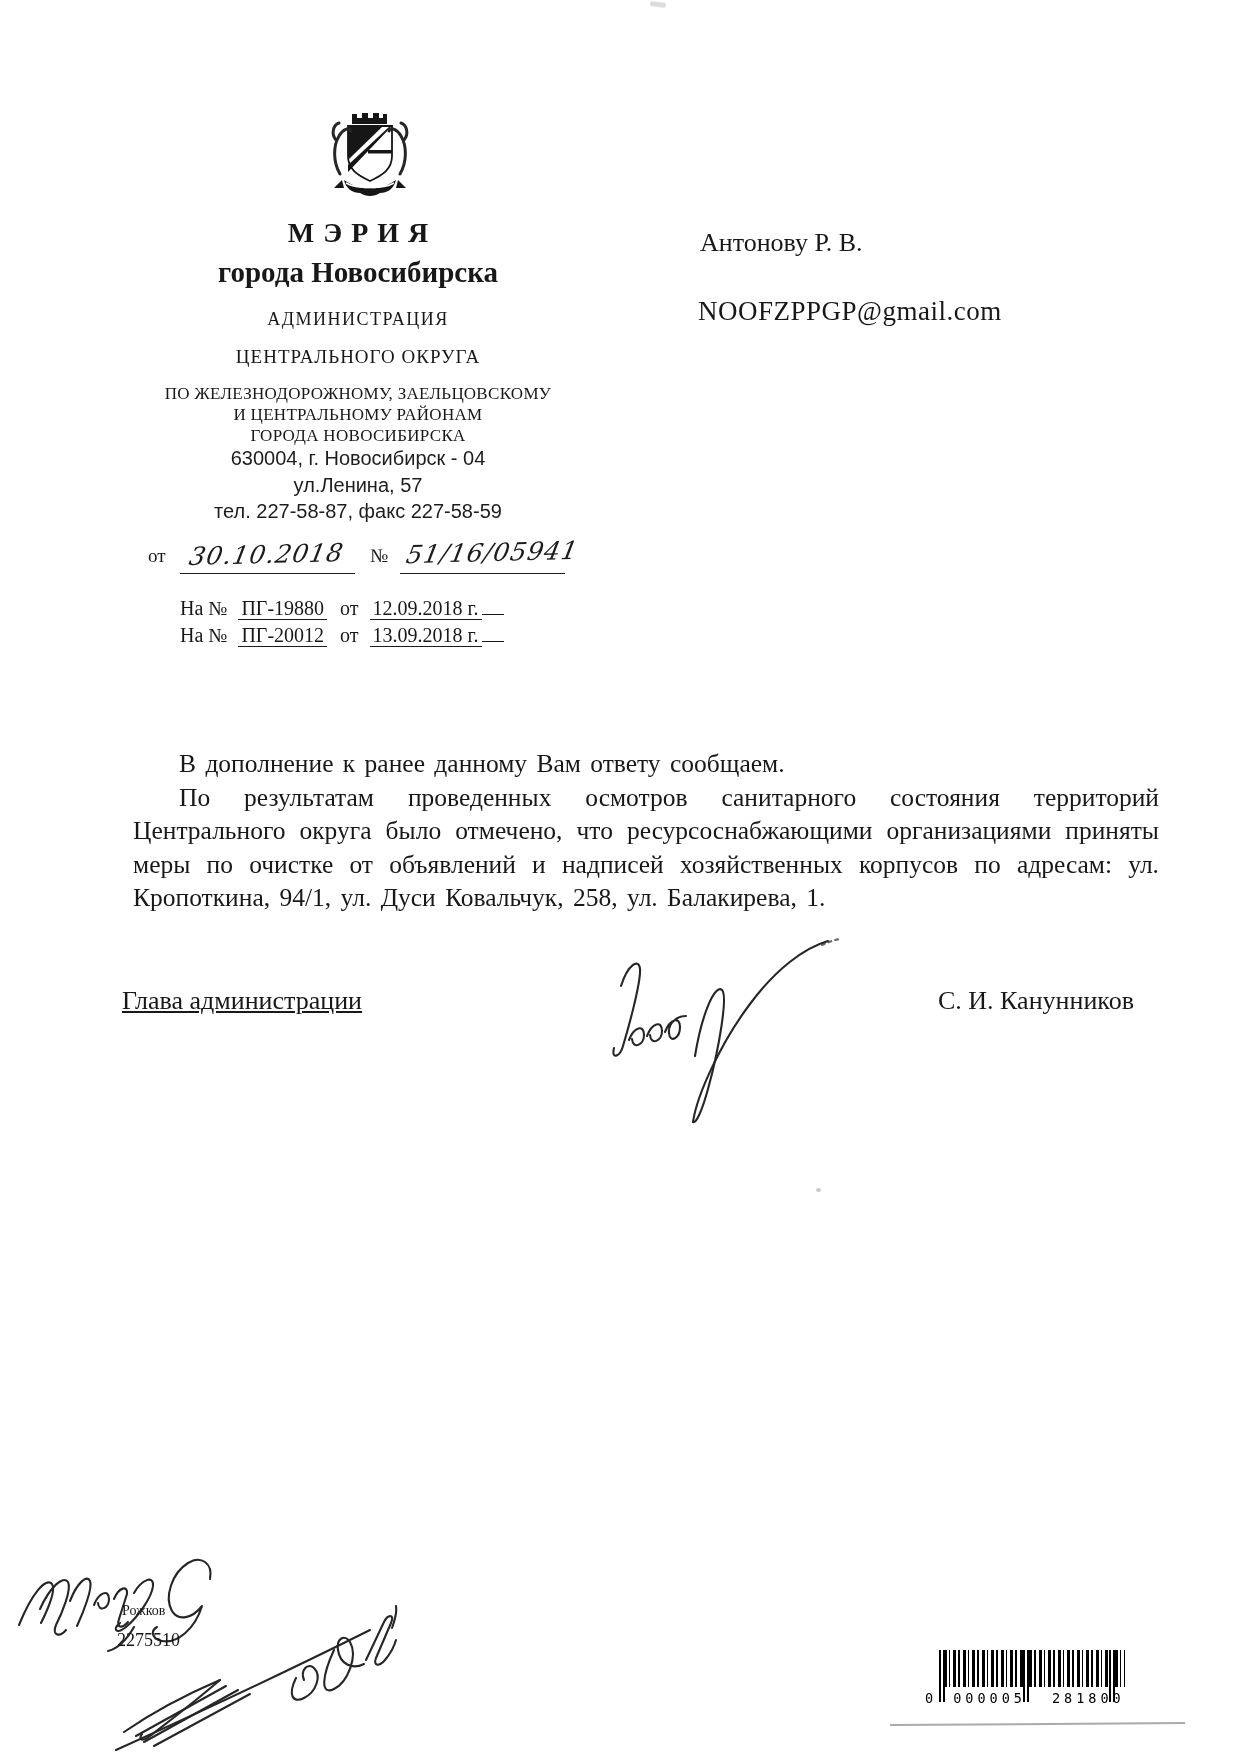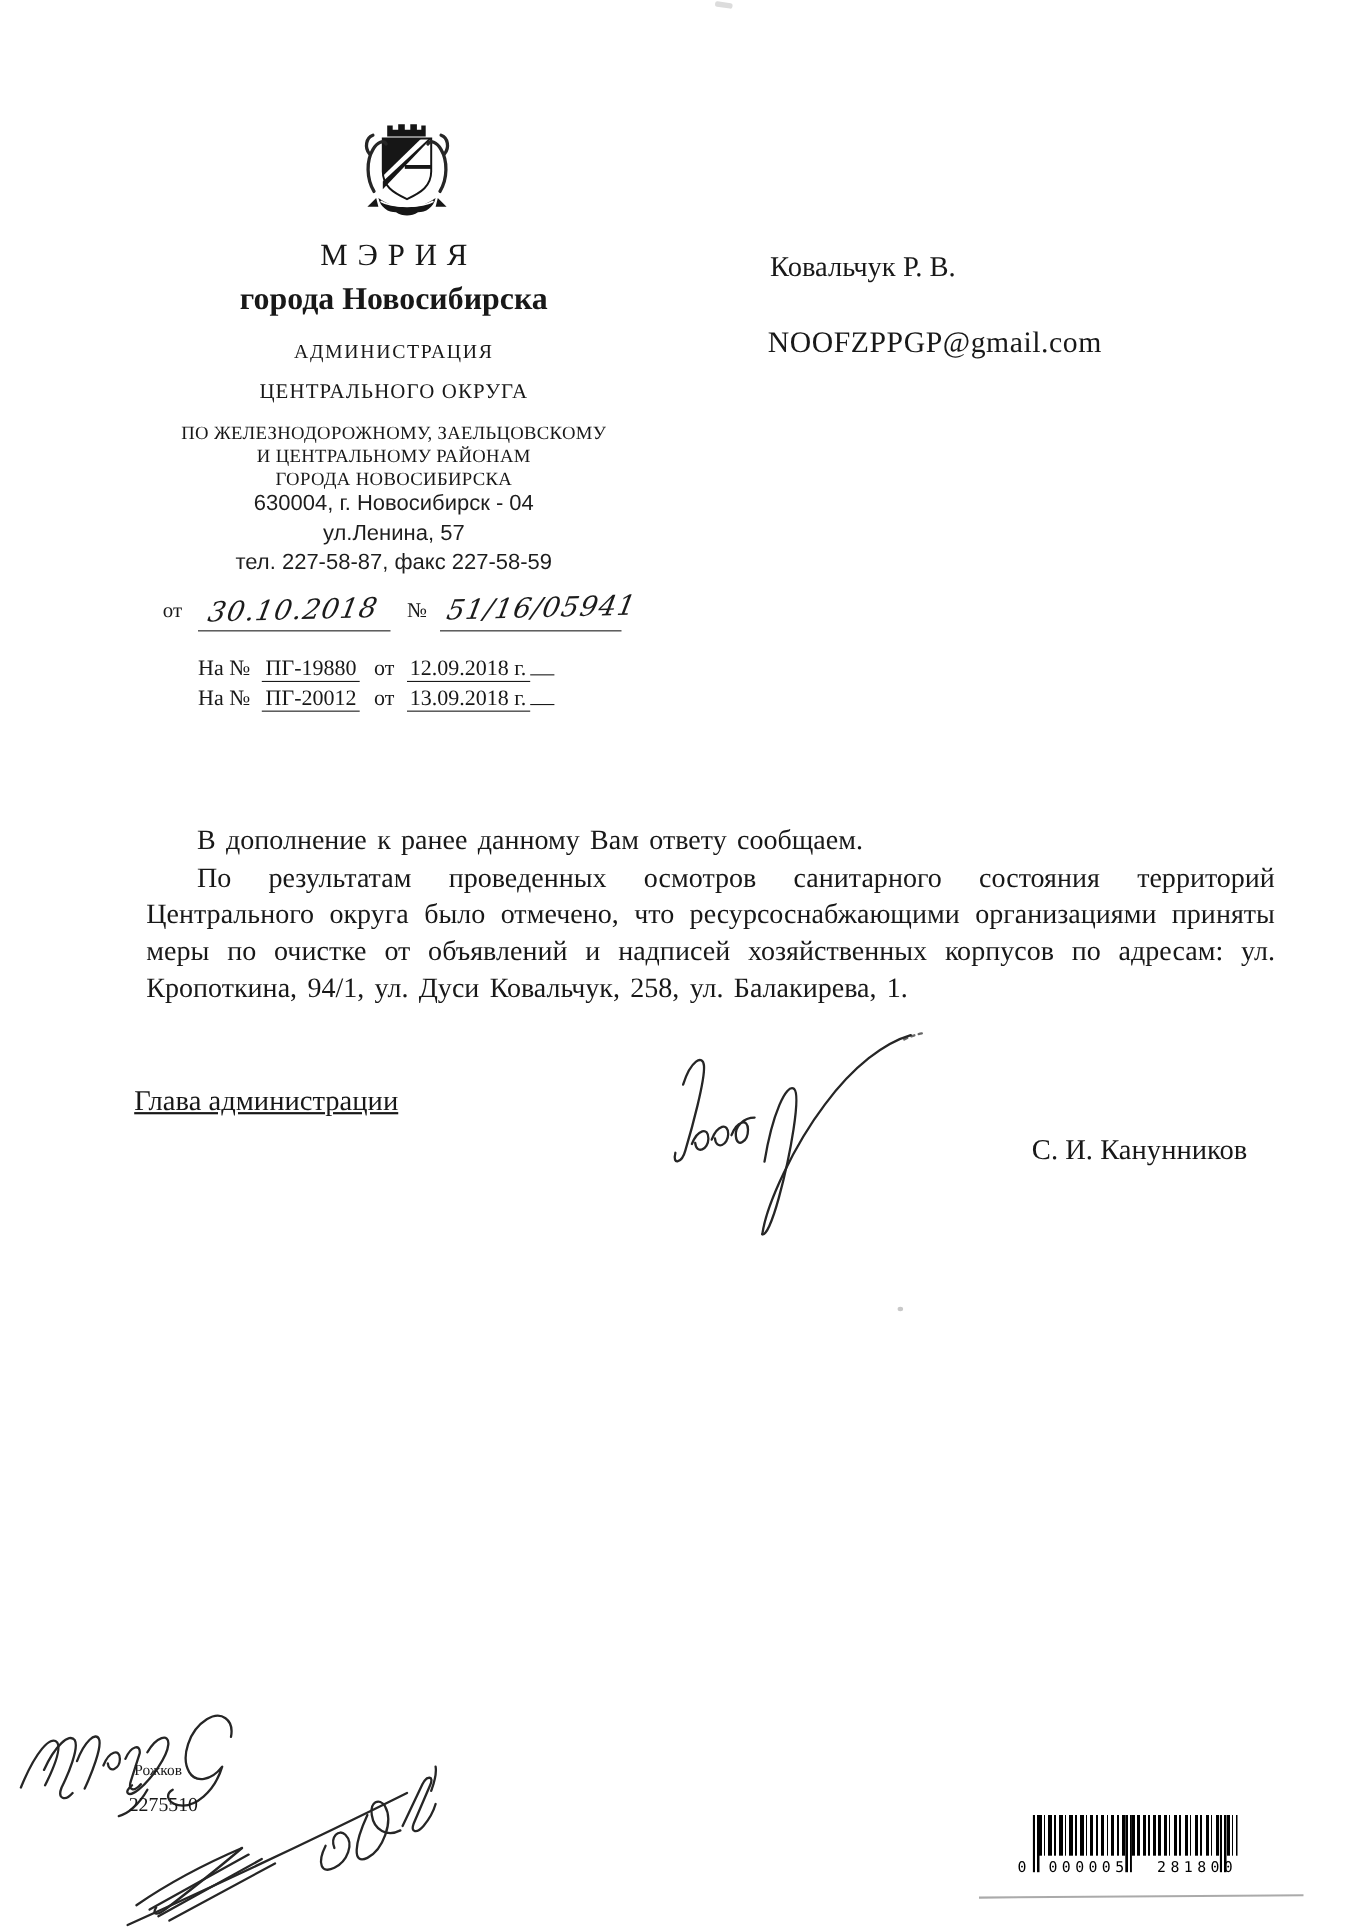--- a/index.html
+++ b/index.html
@@ -7,21 +7,21 @@
     position:relative;width:1240px;height:1754px;margin:0 auto;
     background:#ffffff;overflow:hidden;
     font-family:"Liberation Serif","DejaVu Serif",serif;
     color:#181818;
   }
   .abs{position:absolute;}
   
   .lh{position:absolute;left:118px;top:0;width:480px;text-align:center;}
   .lh > div{position:absolute;left:0;width:100%;}
   .emblem{top:110px;}
-  .org1{top:217px;font-size:28px;font-weight:normal;letter-spacing:9px;text-indent:9px;}
+  .org1{top:217px;font-size:28px;font-weight:bold;letter-spacing:9px;text-indent:9px;}
   .org2{top:256px;font-size:29px;font-weight:bold;}
   .div1{top:309px;font-size:18px;letter-spacing:1.5px;}
   .div2{top:346px;font-size:19px;letter-spacing:1px;}
   .dst{font-size:17px;letter-spacing:.3px;}
   .dst1{top:384px;} .dst2{top:405px;} .dst3{top:426px;}
   .adr{font-family:"Liberation Sans","DejaVu Sans",sans-serif;font-size:20px;color:#1d1d1d;}
   .adr1{top:447px;} .adr2{top:474px;} .adr3{top:500px;}
   
   .ref-label{font-size:19px;}
   .uline{border-bottom:1.6px solid #1c1c1c;}
@@ -38,21 +38,21 @@
   .rcp-name{left:700px;top:228px;font-size:26px;}
   .rcp-mail{left:698px;top:296px;font-size:27px;letter-spacing:.5px;}
   
   .body-text{
     left:133px;top:747px;width:1026px;
     font-size:25.5px;line-height:33.5px;text-align:justify;word-spacing:3px;
   }
   .body-text p{margin:0;text-indent:46px;}
   
   .sig-title{left:122px;top:986px;font-size:26px;text-decoration:underline;}
-  .sig-name{left:938px;top:986px;font-size:26px;margin-top:45px;}
+  .sig-name{left:938px;top:986px;font-size:26px;}
   
   .exec-name{left:122px;top:1603px;font-size:14px;}
   .exec-phone{left:117px;top:1630px;font-size:18px;}
   .sig-stroke{stroke:#262626;stroke-width:2.1;fill:none;stroke-linecap:round;stroke-linejoin:round;}
   
   .barcode{left:925px;top:1650px;width:206px;height:56px;}
   .bars{
     position:absolute;left:14px;right:6px;top:0;height:40px;
     background:repeating-linear-gradient(90deg,
       #000 0 2px,#fff 2px 5px,#000 5px 8px,#fff 8px 10px,
@@ -129,21 +129,21 @@
     <span class="ot">от</span>
     <span class="u">12.09.2018 г.</span><span class="tail"></span>
   </div>
   <div class="reply-line" style="top:624px">
     <span class="lab">На  №</span>
     <span class="u">ПГ-20012</span>
     <span class="ot">от</span>
     <span class="u">13.09.2018 г.</span><span class="tail"></span>
   </div>
 
-  <div class="abs rcp-name">Ковальчук Р. В.</div>
+  <div class="abs rcp-name">Антонову Р. В.</div>
   <div class="abs rcp-mail">NOOFZPPGP@gmail.com</div>
 
   <div class="abs body-text">
     <p>В дополнение к ранее данному Вам ответу сообщаем.</p>
     <p>По результатам проведенных осмотров санитарного состояния территорий Центрального округа было отмечено, что ресурсоснабжающими организациями приняты меры по очистке от объявлений и надписей хозяйственных корпусов по адресам: ул. Кропоткина, 94/1, ул. Дуси Ковальчук, 258, ул. Балакирева, 1.</p>
   </div>
 
   <div class="abs sig-title">Глава администрации</div>
   <div class="abs sig-name">С. И. Канунников</div>
 

